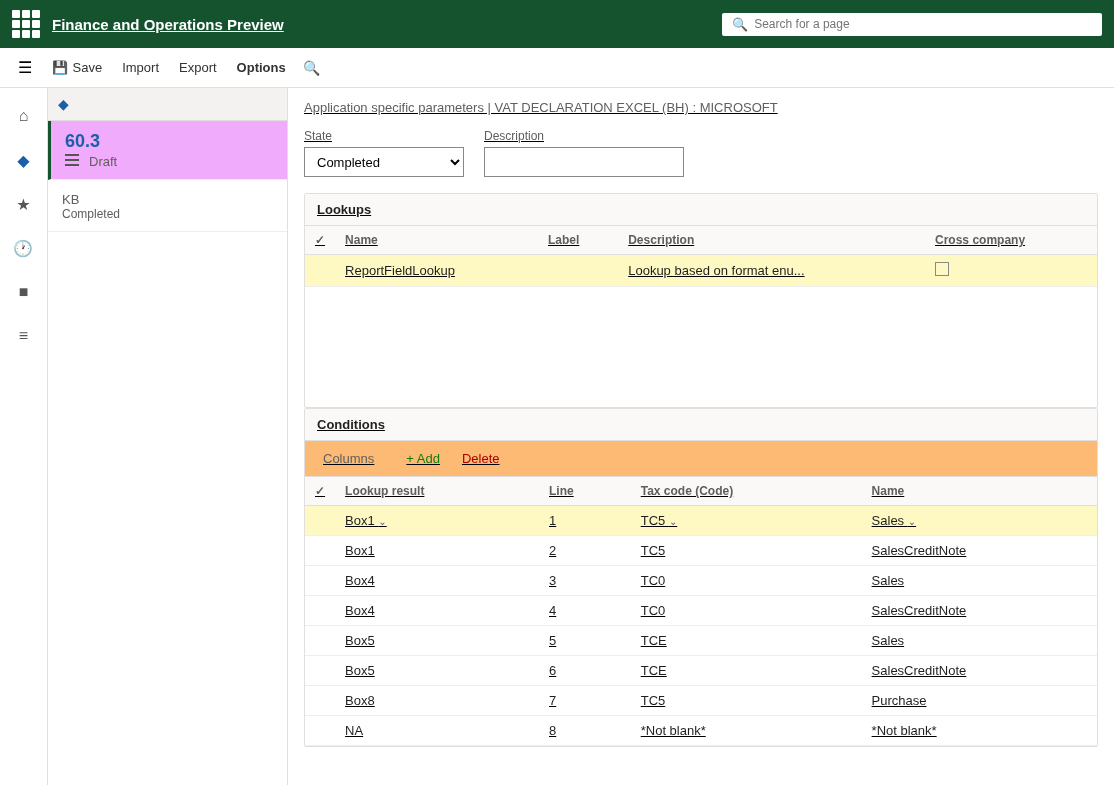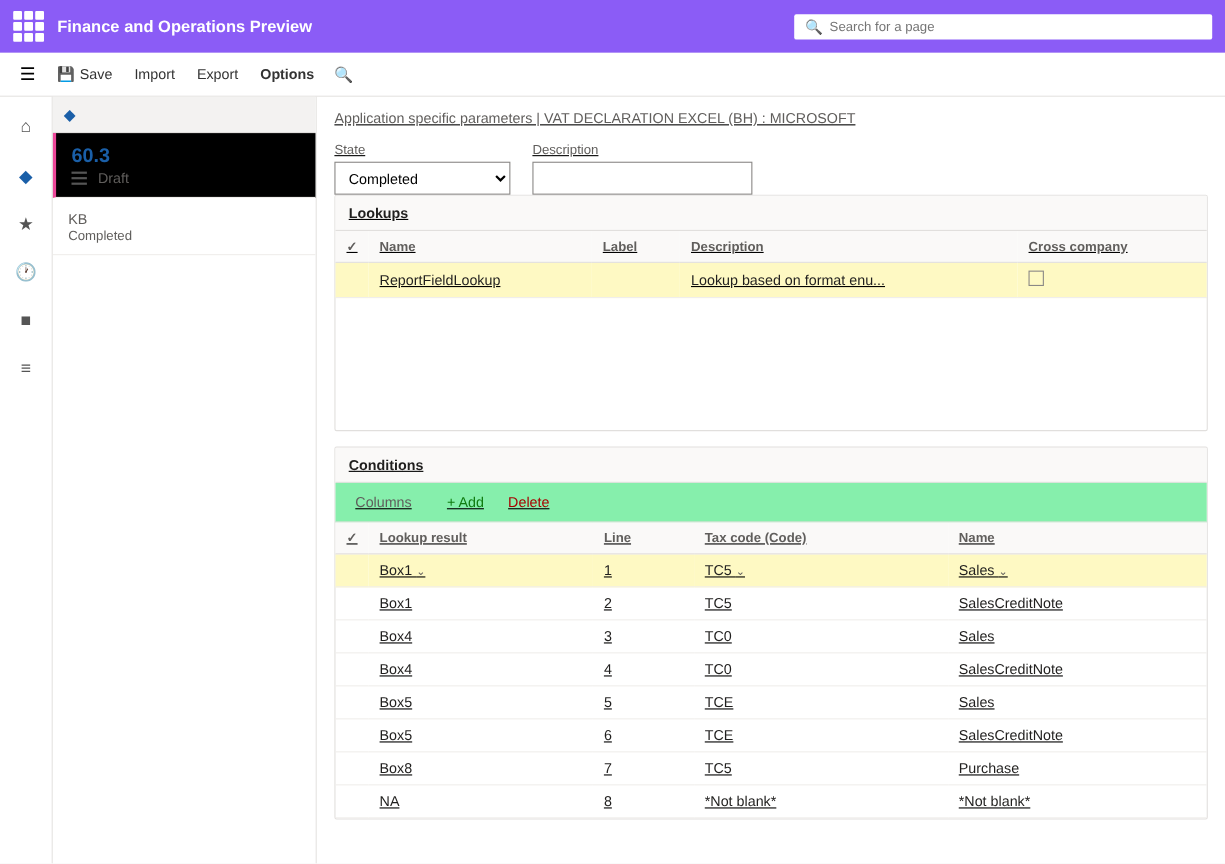--- a/index.html
+++ b/index.html
@@ -1,25 +1,26 @@
 <!DOCTYPE html>
 <html><head>
   <meta charset="utf-8">
   <style>
     * { box-sizing: border-box; margin: 0; padding: 0; font-family: 'Segoe UI', Arial, sans-serif; font-size: 13px; }
     body { background: #f3f2f1; height: 785px; width: 1114px; overflow: hidden; }
 
     
     .top-bar {
-      background: #8b5cf6;
+      background: #14532d;
       height: 48px;
       display: flex;
       align-items: center;
       padding: 0 12px;
       color: white;
+      text-decoration: underline;
     }
     .top-bar-grid {
       display: flex;
       align-items: center;
       width: 100%;
     }
     .app-launcher {
       width: 28px;
       height: 28px;
       display: grid;
@@ -142,31 +143,30 @@
     .filter-icon {
       color: #1a5fa8;
       font-size: 14px;
       cursor: pointer;
     }
     .list-item {
       padding: 10px 14px;
       cursor: pointer;
       border-bottom: 1px solid #f0eeec;
     }
-    .list-item.selected { background: #000000; border-left: 3px solid #ec4899; }
+    .list-item.selected { background: #f0abfc; border-left: 3px solid #14532d; }
     .list-item-title {
       font-size: 18px;
       font-weight: 600;
       color: #1a5fa8;
     }
     .list-item-sub {
       font-size: 12px;
       color: #605e5c;
       display: flex;
-      align-items: center;
       gap: 4px;
       margin-top: 2px;
     }
     .hamburger-lines {
       display: flex;
       flex-direction: column;
       gap: 3px;
       margin-right: 6px;
     }
     .hamburger-lines span {
@@ -188,20 +188,21 @@
     .breadcrumb {
       font-size: 13px;
       color: #605e5c;
       margin-bottom: 14px;
     }
 
     
     .form-row {
       display: flex;
       gap: 20px;
+      margin-bottom: 16px;
       align-items: flex-end;
     }
     .form-field label {
       display: block;
       font-size: 12px;
       color: #605e5c;
       margin-bottom: 4px;
     }
     .form-field select, .form-field input {
       border: 1px solid #8a8886;
@@ -210,21 +211,20 @@
       background: white;
       outline: none;
       height: 30px;
     }
     .form-field select { width: 160px; }
     .form-field input { width: 200px; }
 
     
     .section {
       border: 1px solid #e1dfdd;
-      margin-bottom: 14px;
       border-radius: 2px;
     }
     .section-title {
       font-size: 13px;
       font-weight: 600;
       padding: 8px 12px;
       background: #faf9f8;
       border-bottom: 1px solid #e1dfdd;
       color: #201f1e;
     }
@@ -255,21 +255,21 @@
       width: 14px; height: 14px;
       border: 1px solid #8a8886;
       display: inline-block;
     }
 
     
     .conditions-toolbar {
       display: flex;
       align-items: center;
       padding: 8px 12px;
-      background: #86efac;
+      background: #fdba74;
       border-bottom: 1px solid #e1dfdd;
       gap: 10px;
     }
     .cond-btn {
       background: none;
       border: none;
       cursor: pointer;
       color: #605e5c;
       font-size: 13px;
       padding: 2px 6px;

